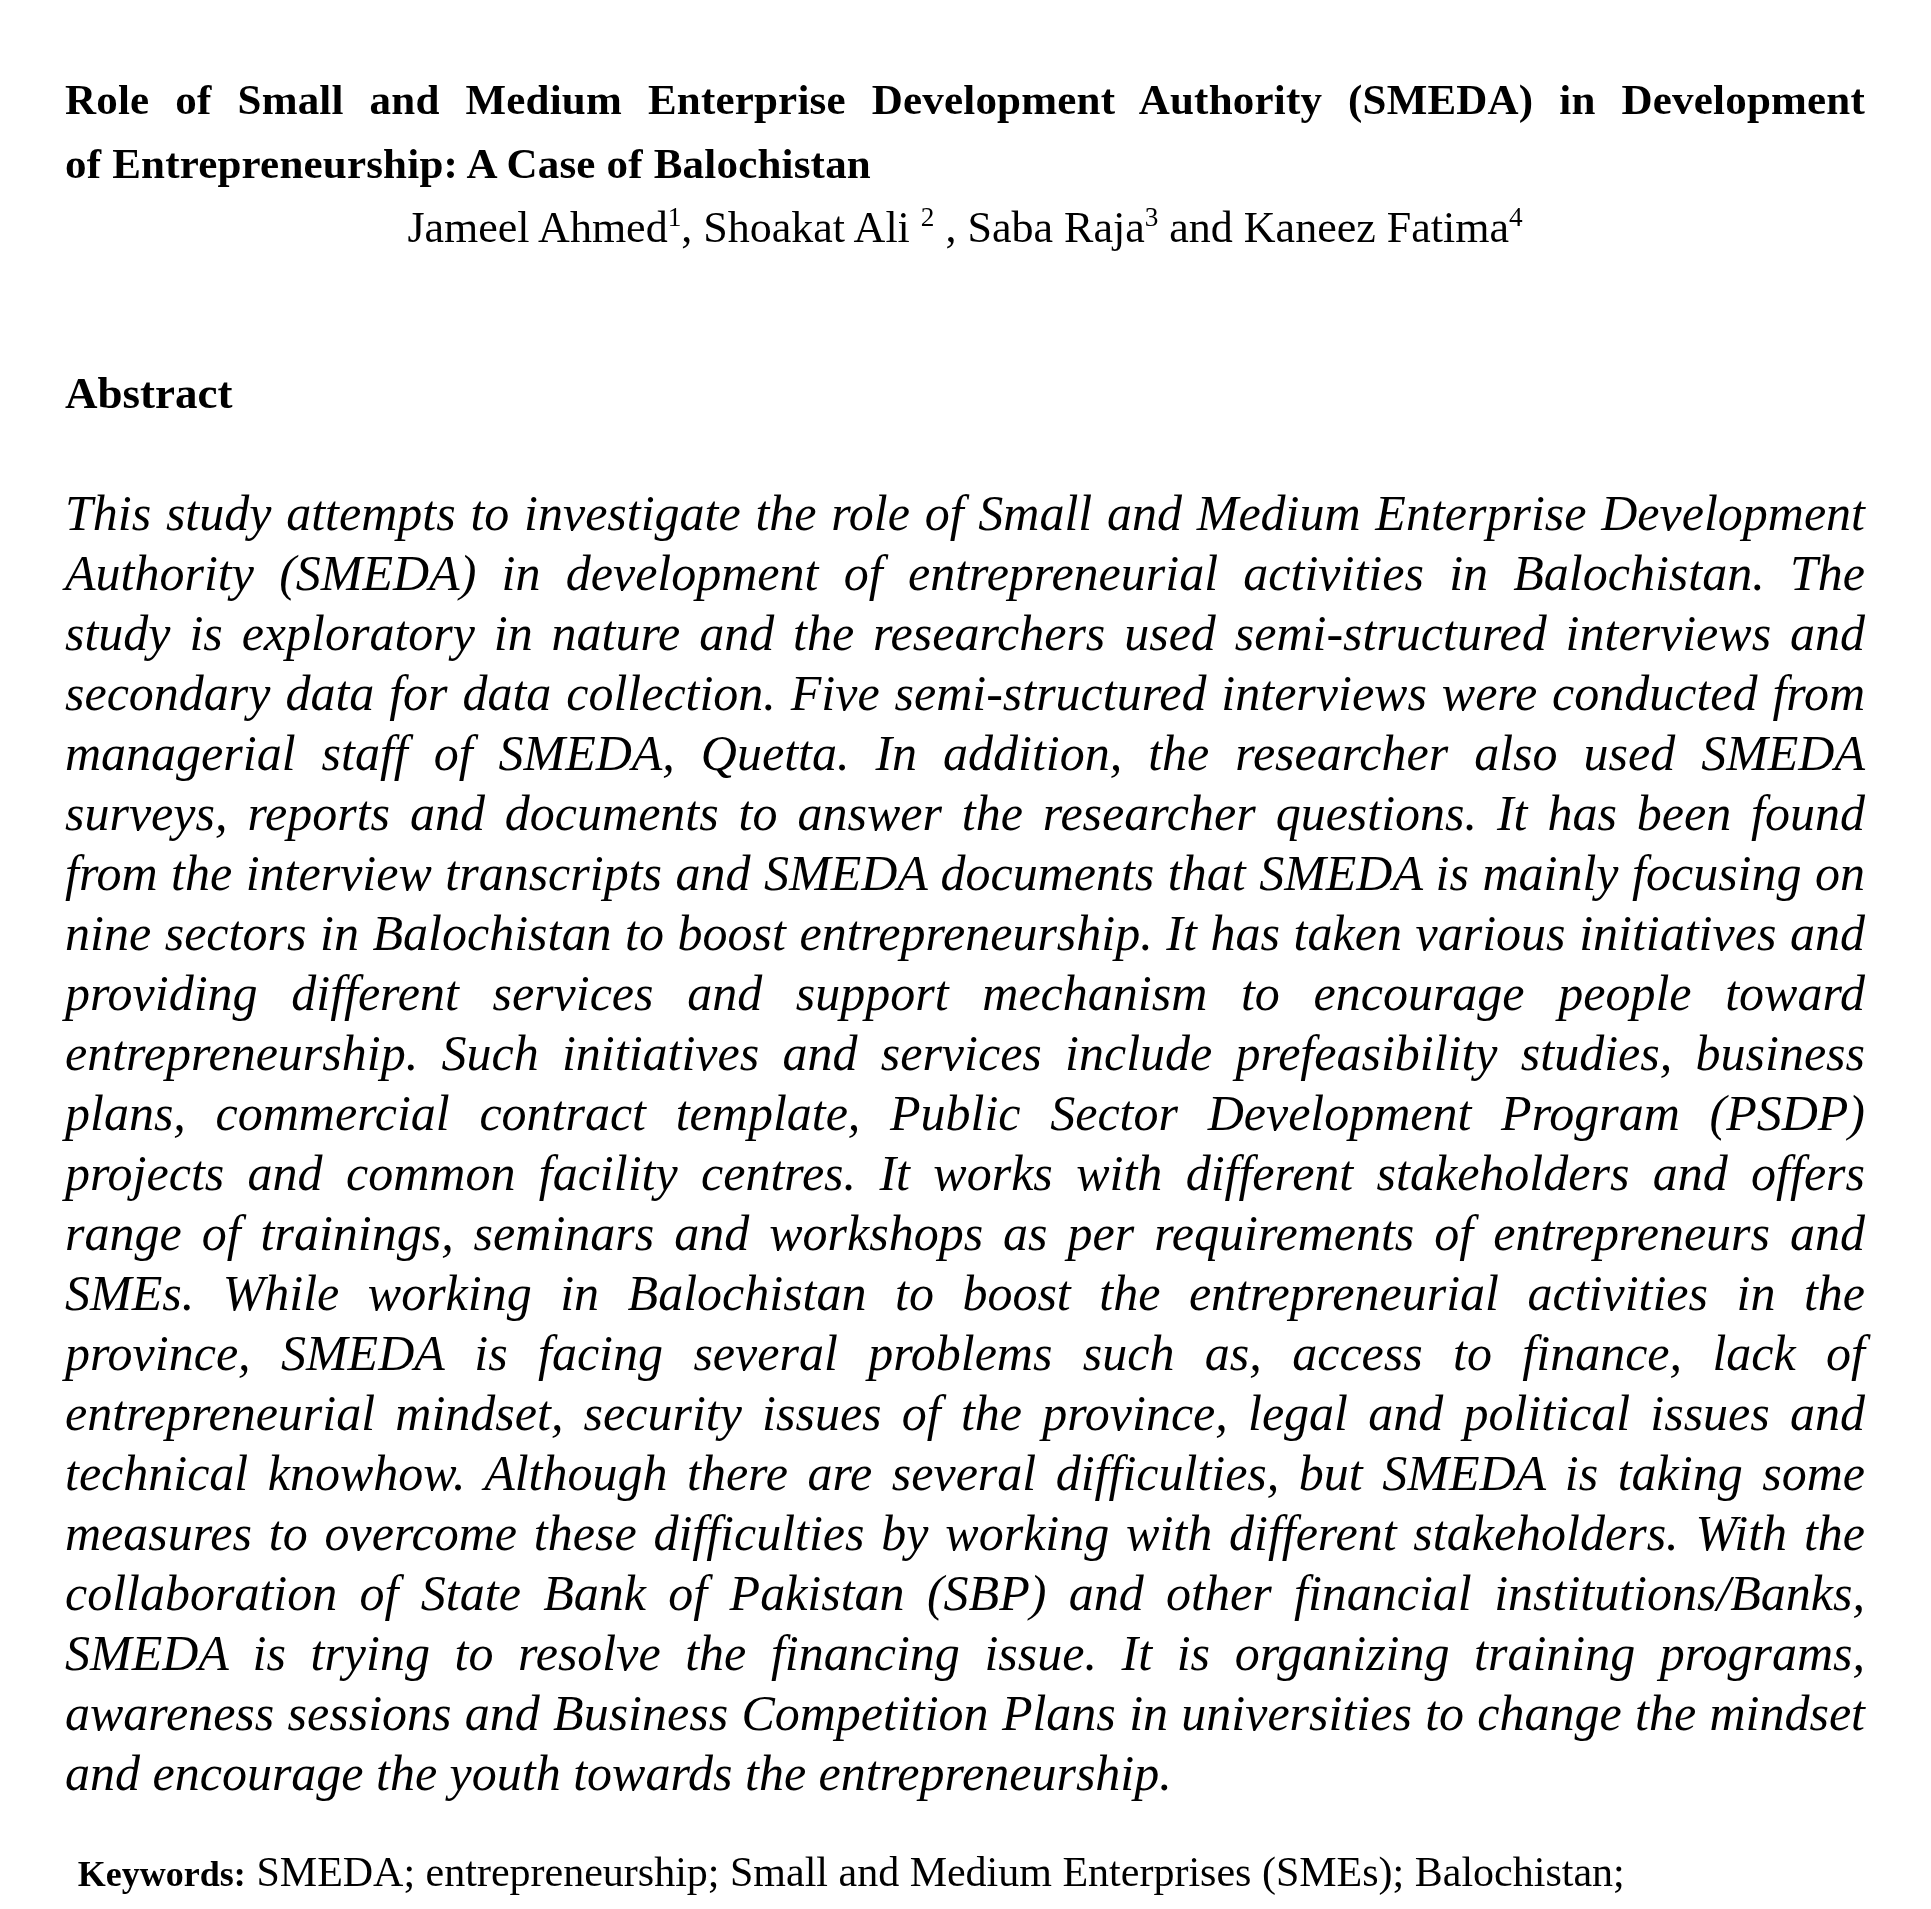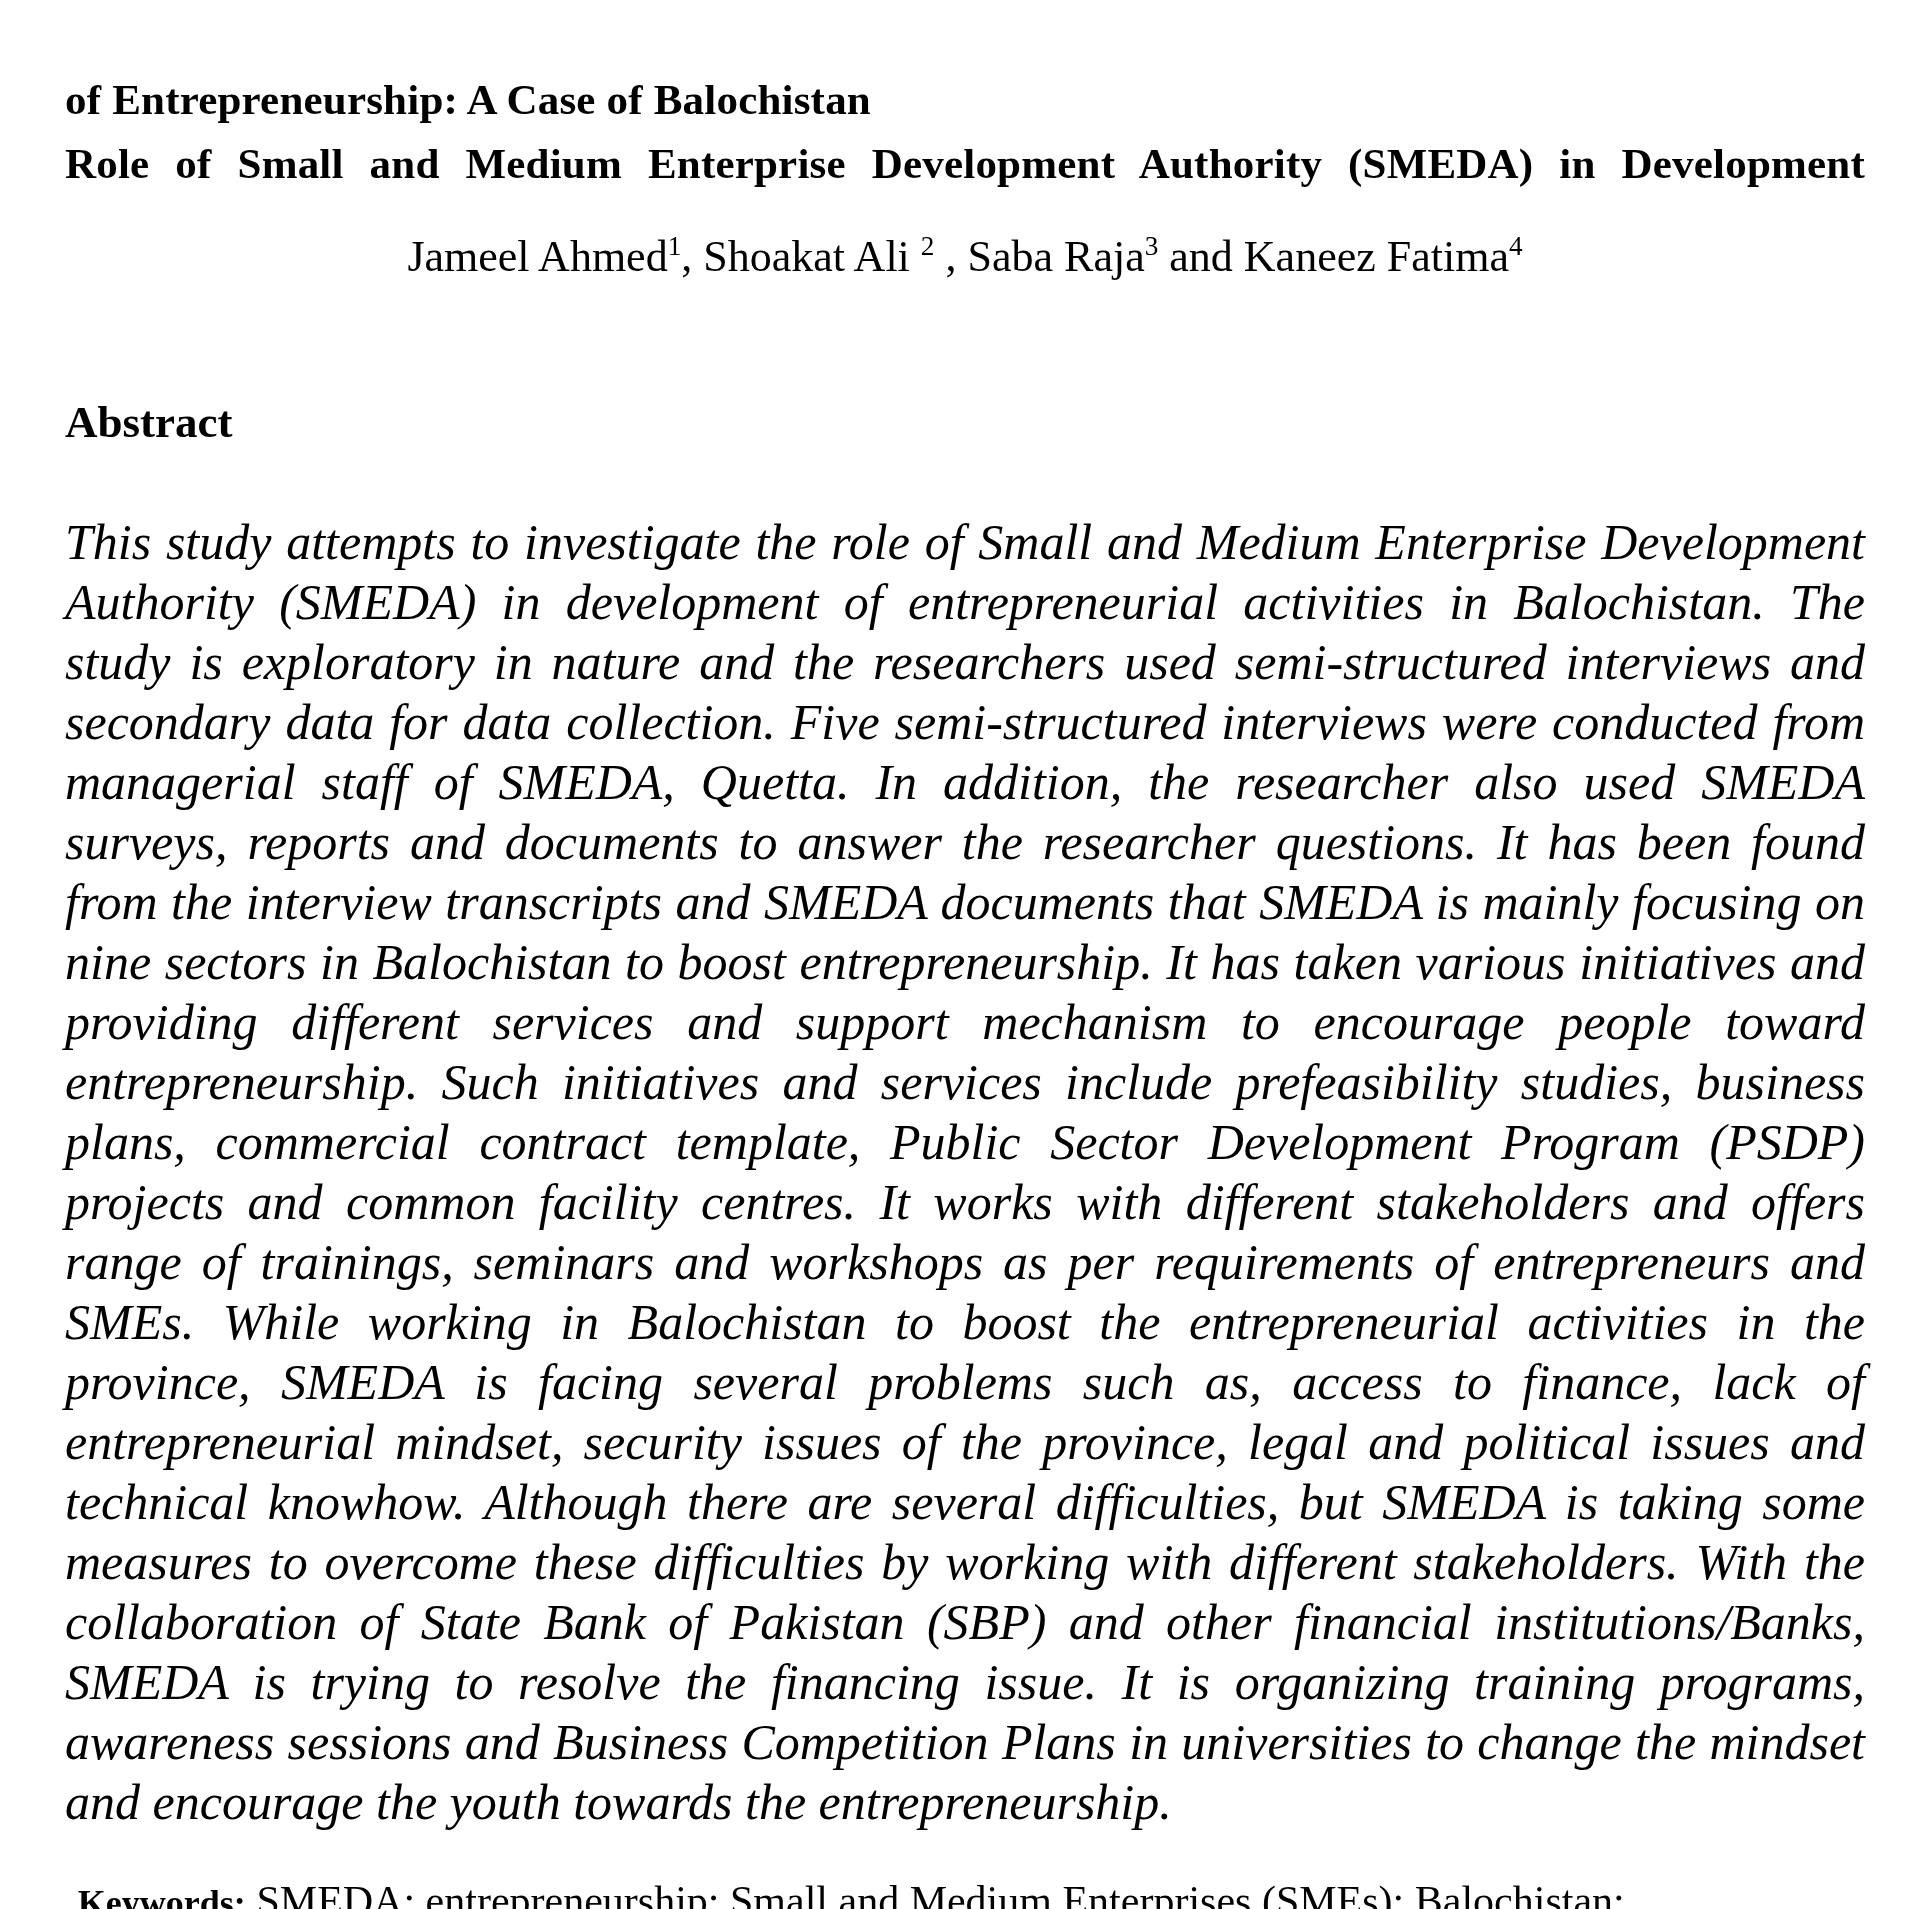--- a/index.html
+++ b/index.html
@@ -28,21 +28,20 @@
     letter-spacing: 0.2px;
   }
   .title-line {
     display: block;
   }
   .title-line.line1 {
     text-align: justify;
     text-align-last: justify;
   }
   .authors {
-    margin-top: 29px;
     text-align: center;
     font-size: 44px;
     line-height: 64px;
     font-weight: normal;
   }
   .authors sup {
     font-size: 62%;
     line-height: 0;
     vertical-align: super;
   }
@@ -73,22 +72,22 @@
   .kw-value {
     font-size: 42px;
   }
 </style>
 </head>
 <body>
 
 <div class="page">
 
   <h1 class="title">
+    <span class="title-line line1">Role of Small and Medium Enterprise Development Authority (SMEDA) in Development</span>
     <span class="title-line">of Entrepreneurship: A Case of Balochistan</span>
-    <span class="title-line line1">Role of Small and Medium Enterprise Development Authority (SMEDA) in Development</span>
   </h1>
 
   <div class="authors"><span>Jameel Ahmed</span><sup>1</sup>, <span>Shoakat Ali </span><sup>2</sup> , <span>Saba Raja</span><sup>3</sup> and <span>Kaneez Fatima</span><sup>4</sup></div>
 
   <h2 class="abstract-heading">Abstract</h2>
 
   <p class="abstract-body">This study attempts to investigate the role of Small and Medium Enterprise Development Authority (SMEDA) in development of entrepreneurial activities in Balochistan. The study is exploratory in nature and the researchers used semi-structured interviews and secondary data for data collection. Five semi-structured interviews were conducted from managerial staff of SMEDA, Quetta. In addition, the researcher also used SMEDA surveys, reports and documents to answer the researcher questions. It has been found from the interview transcripts and SMEDA documents that SMEDA is mainly focusing on nine sectors in Balochistan to boost entrepreneurship.  It has taken various initiatives and providing different services and support mechanism to encourage people toward entrepreneurship. Such initiatives and services include prefeasibility studies, business plans, commercial contract template, Public Sector Development Program (PSDP) projects and common facility centres.  It works with different stakeholders and offers range of trainings, seminars and workshops as per requirements of entrepreneurs and SMEs. While working in Balochistan to boost the entrepreneurial activities in the province, SMEDA is facing several problems such as, access to finance, lack of entrepreneurial mindset, security issues of the province, legal and political issues and technical knowhow. Although there are several difficulties, but SMEDA is taking some measures to overcome these difficulties by working with different stakeholders. With the collaboration of State Bank of Pakistan (SBP) and other financial institutions/Banks, SMEDA is trying to resolve the financing issue. It is organizing training programs, awareness sessions and Business Competition Plans in universities to change the mindset and encourage the youth towards the entrepreneurship.</p>
 
   <div class="keywords">
     <span class="kw-label">Keywords:</span>

